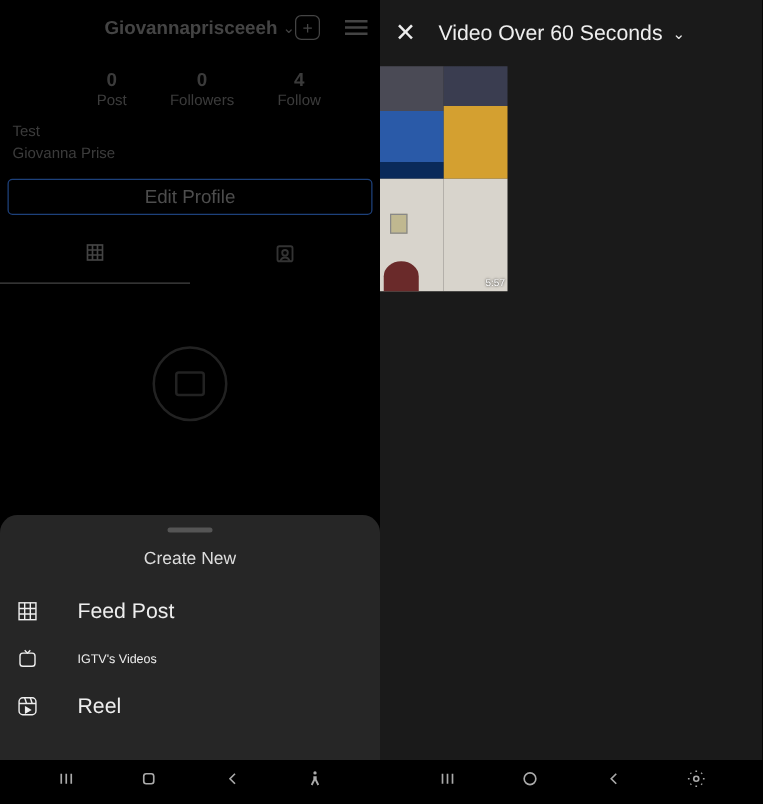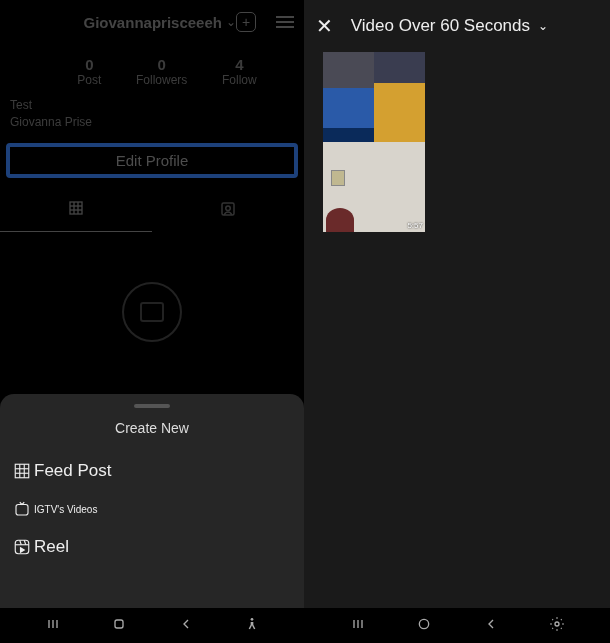--- a/index.html
+++ b/index.html
@@ -20,52 +20,52 @@
     .burger span { width: 18px; height: 2px; background: #888; }
     
     
     .stats { display: flex; justify-content: space-around; padding: 12px 30px 10px 60px; }
     .stat { text-align: center; }
     .stat-num { font-size: 15px; font-weight: 600; color: #777; }
     .stat-label { font-size: 12px; color: #777; }
     
     .bio { padding: 0 10px; color: #777; font-size: 12px; line-height: 1.4; }
     
-    .edit-btn { margin: 12px 6px; border: 4px solid #3b82f6; border-radius: 4px; text-align: center; padding: 5px; color: #999; font-size: 15px; }
+    .edit-btn { margin: 12px 6px; border: 1px solid #3b82f6; border-radius: 4px; text-align: center; padding: 5px; color: #999; font-size: 15px; }
     
     
     .tabs { display: flex; margin-top: 10px; }
     .tab { flex: 1; text-align: center; padding: 10px; color: #666; }
     .tab.active { border-bottom: 1px solid #888; }
     .grid-icon { display: inline-block; width: 16px; height: 16px; }
     .grid-icon svg { width: 16px; height: 16px; }
     .tag-icon svg { width: 18px; height: 18px; }
     
     
     .faded-circle { width: 60px; height: 60px; border: 2px solid #444; border-radius: 50%; margin: 50px auto 0; display: flex; align-items: center; justify-content: center; }
     .faded-circle .inner { width: 24px; height: 20px; border: 2px solid #444; border-radius: 3px; }
     
     
-    .bottom-sheet { position: absolute; left: 0; bottom: 0; width: 304px; background: #262626; border-radius: 14px 14px 0 0; padding-bottom: 42px; }
+    .bottom-sheet { position: absolute; left: 0; bottom: 0; width: 304px; background: #262626; border-radius: 14px 14px 0 0; padding-bottom: 24px; }
     .sheet-handle { width: 36px; height: 4px; background: #555; border-radius: 2px; margin: 10px auto 12px; }
     .sheet-title { text-align: center; font-size: 14px; color: #ddd; margin-bottom: 16px; }
-    .sheet-item { display: flex; align-items: center; gap: 2px; padding: 9px 12px; }
+    .sheet-item { display: flex; align-items: center; gap: 30px; padding: 9px 12px; }
     .sheet-item-icon { width: 20px; height: 20px; display: flex; align-items: center; justify-content: center; }
     .sheet-item-icon svg { width: 18px; height: 18px; }
     .sheet-item-label { font-size: 15px; color: #eee; }
     .sheet-item.h .sheet-item-label { font-size: 13px; }
     .sheet-item.hh .sheet-item-label { font-size: 13px; }
     
     
     .r-header { display: flex; align-items: center; padding: 14px 12px; gap: 18px; }
     .close-x { font-size: 20px; color: #eee; }
     .r-title { font-size: 17px; color: #eee; }
     .r-chev { color: #eee; font-size: 12px; }
     
-    .video-grid { display: flex; flex-wrap: wrap; width: 124px; padding-left: 19px; }
+    .video-grid { display: flex; flex-wrap: wrap; width: 124px; }
     .v-thumb { width: 51px; height: 90px; position: relative; }
     .v-thumb.t1 { background: linear-gradient(#4a4a55 40%, #2a5aa8 40%, #2a5aa8 85%, #0a2a5a 85%); }
     .v-thumb.t2 { background: linear-gradient(#3a3d50 35%, #d4a030 35%); }
     .v-thumb.t3 { background: #d8d4cc; position: relative; }
     .v-thumb.t3::after { content: ''; position: absolute; left: 8px; top: 28px; width: 12px; height: 14px; background: #c0b890; border: 1px solid #888; }
     .v-thumb.t3::before { content: ''; position: absolute; left: 3px; bottom: 0; width: 28px; height: 24px; background: #6a2a2a; border-radius: 50% 50% 0 0; }
     .v-thumb.t4 { background: #d8d4cc; }
     .v-dur { position: absolute; right: 2px; bottom: 2px; font-size: 8px; color: #fff; text-shadow: 0 0 2px #000; }
     
     

